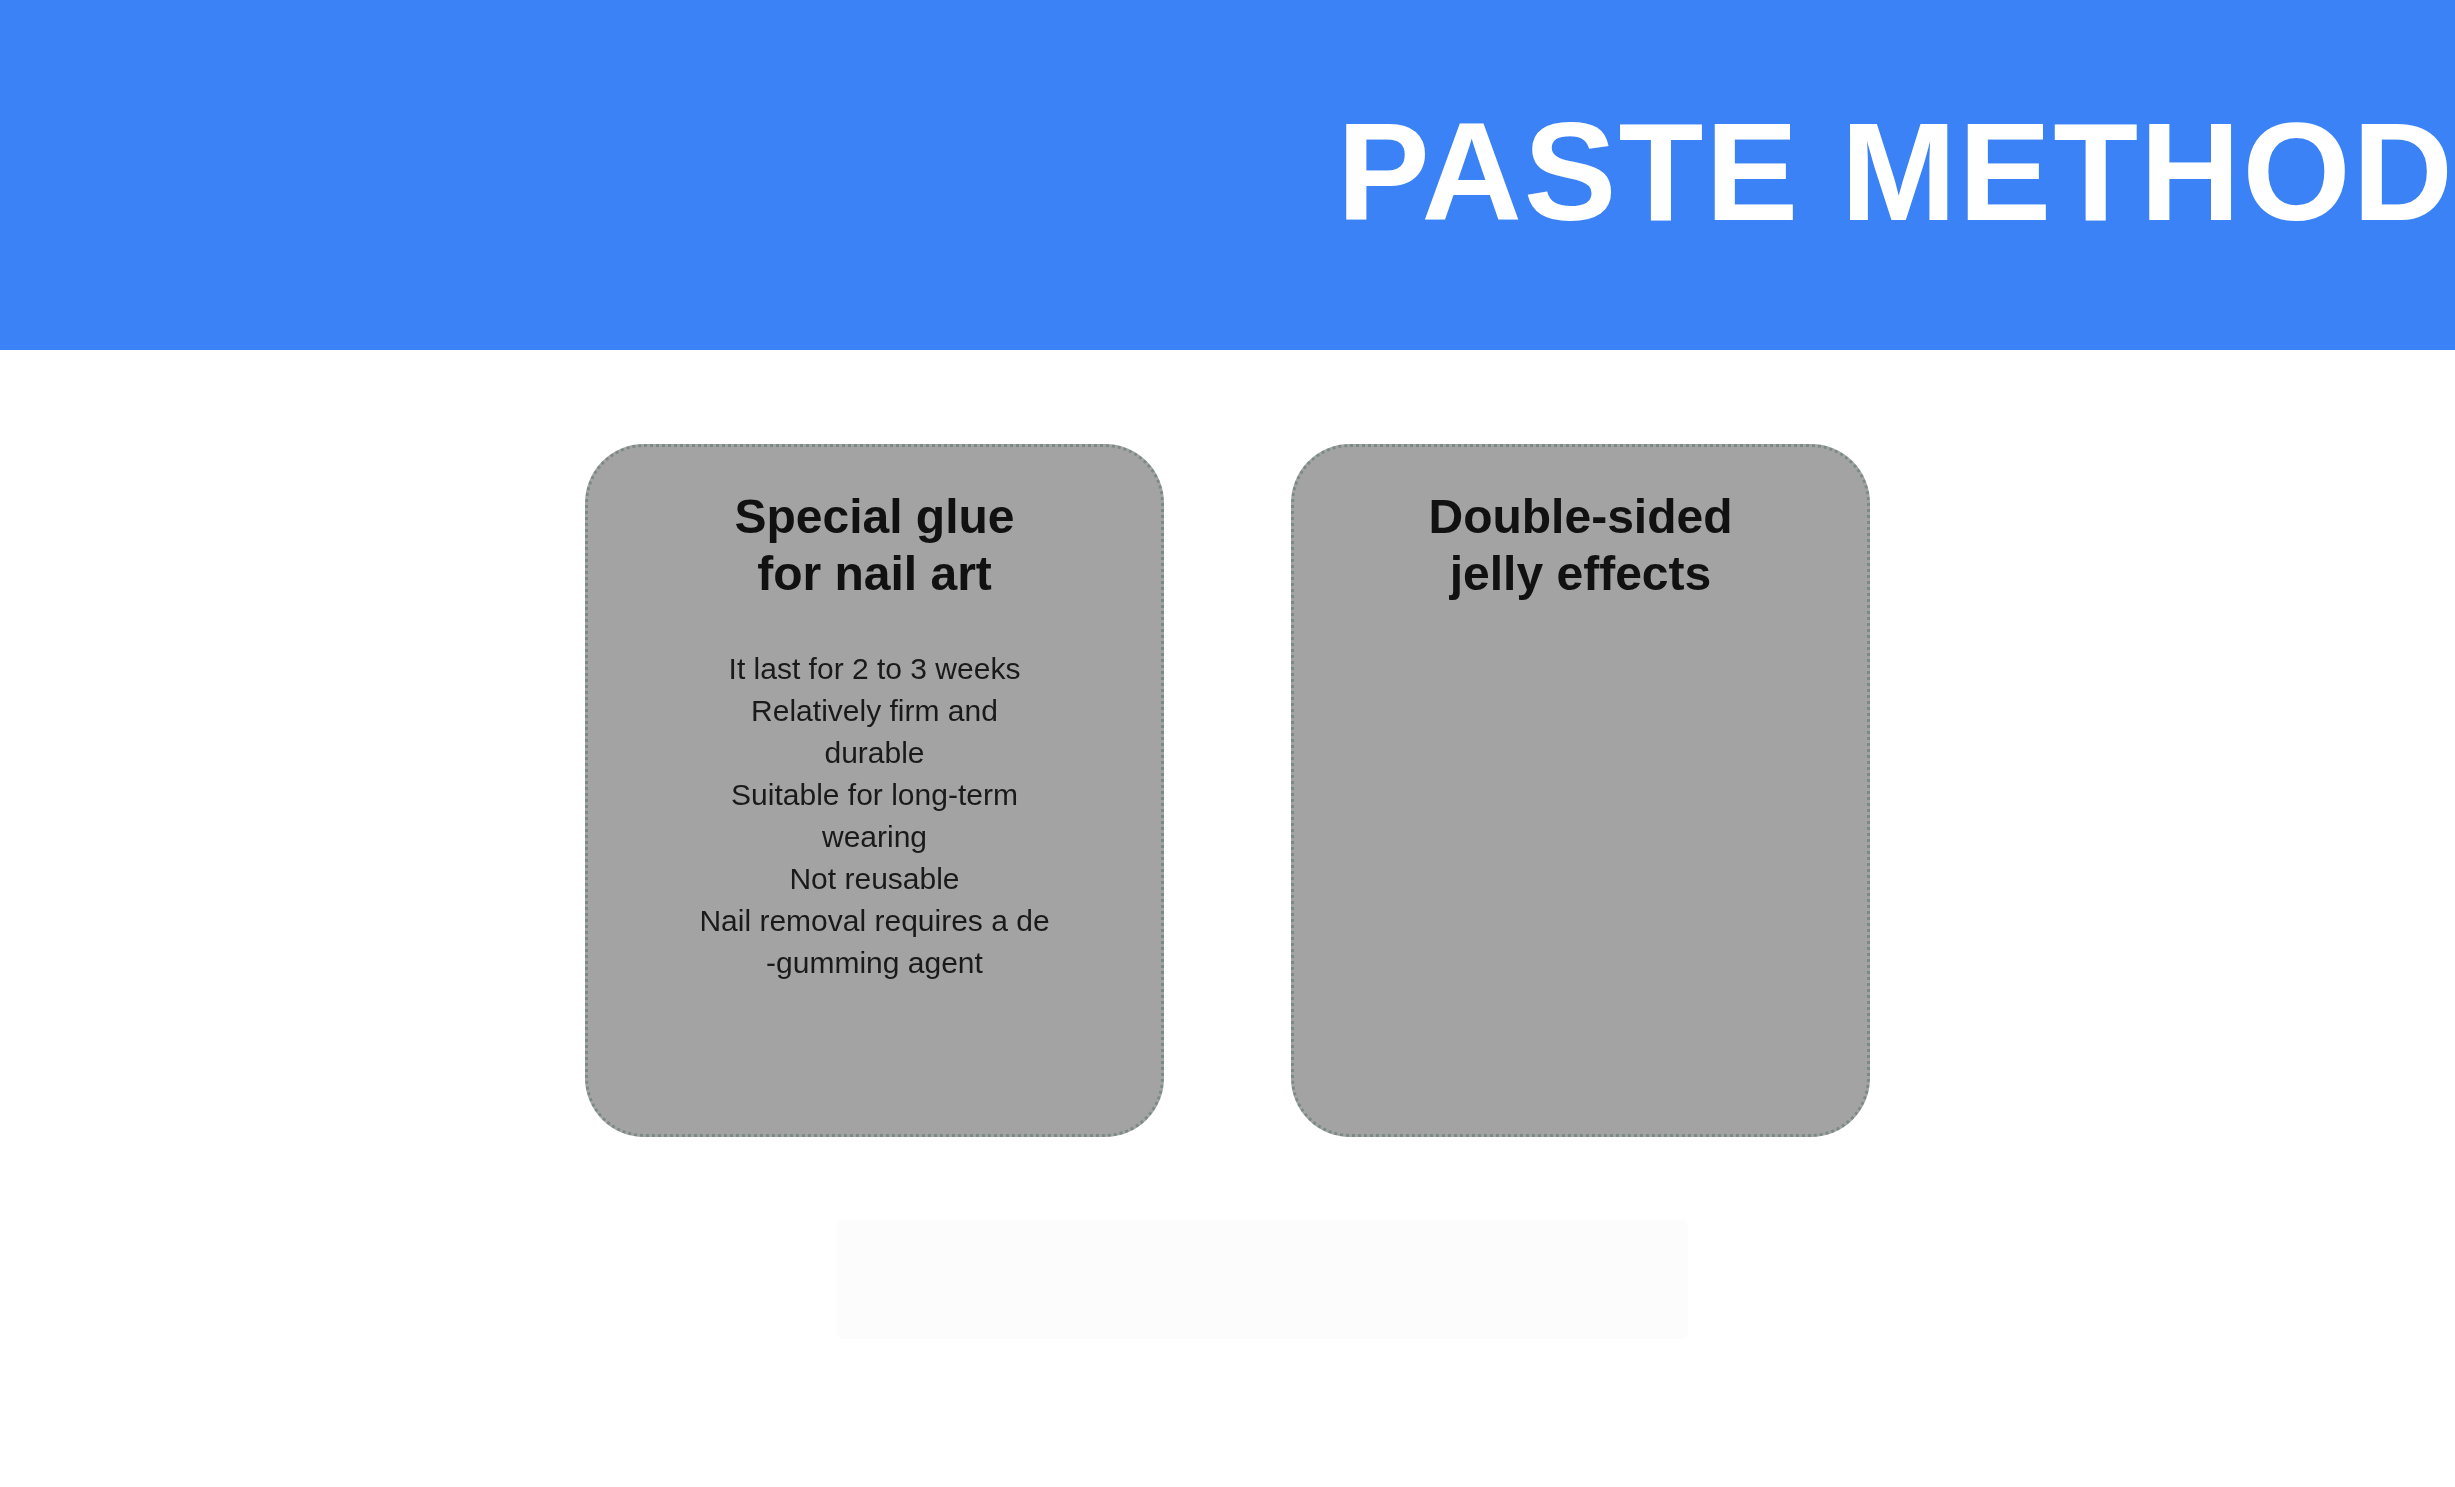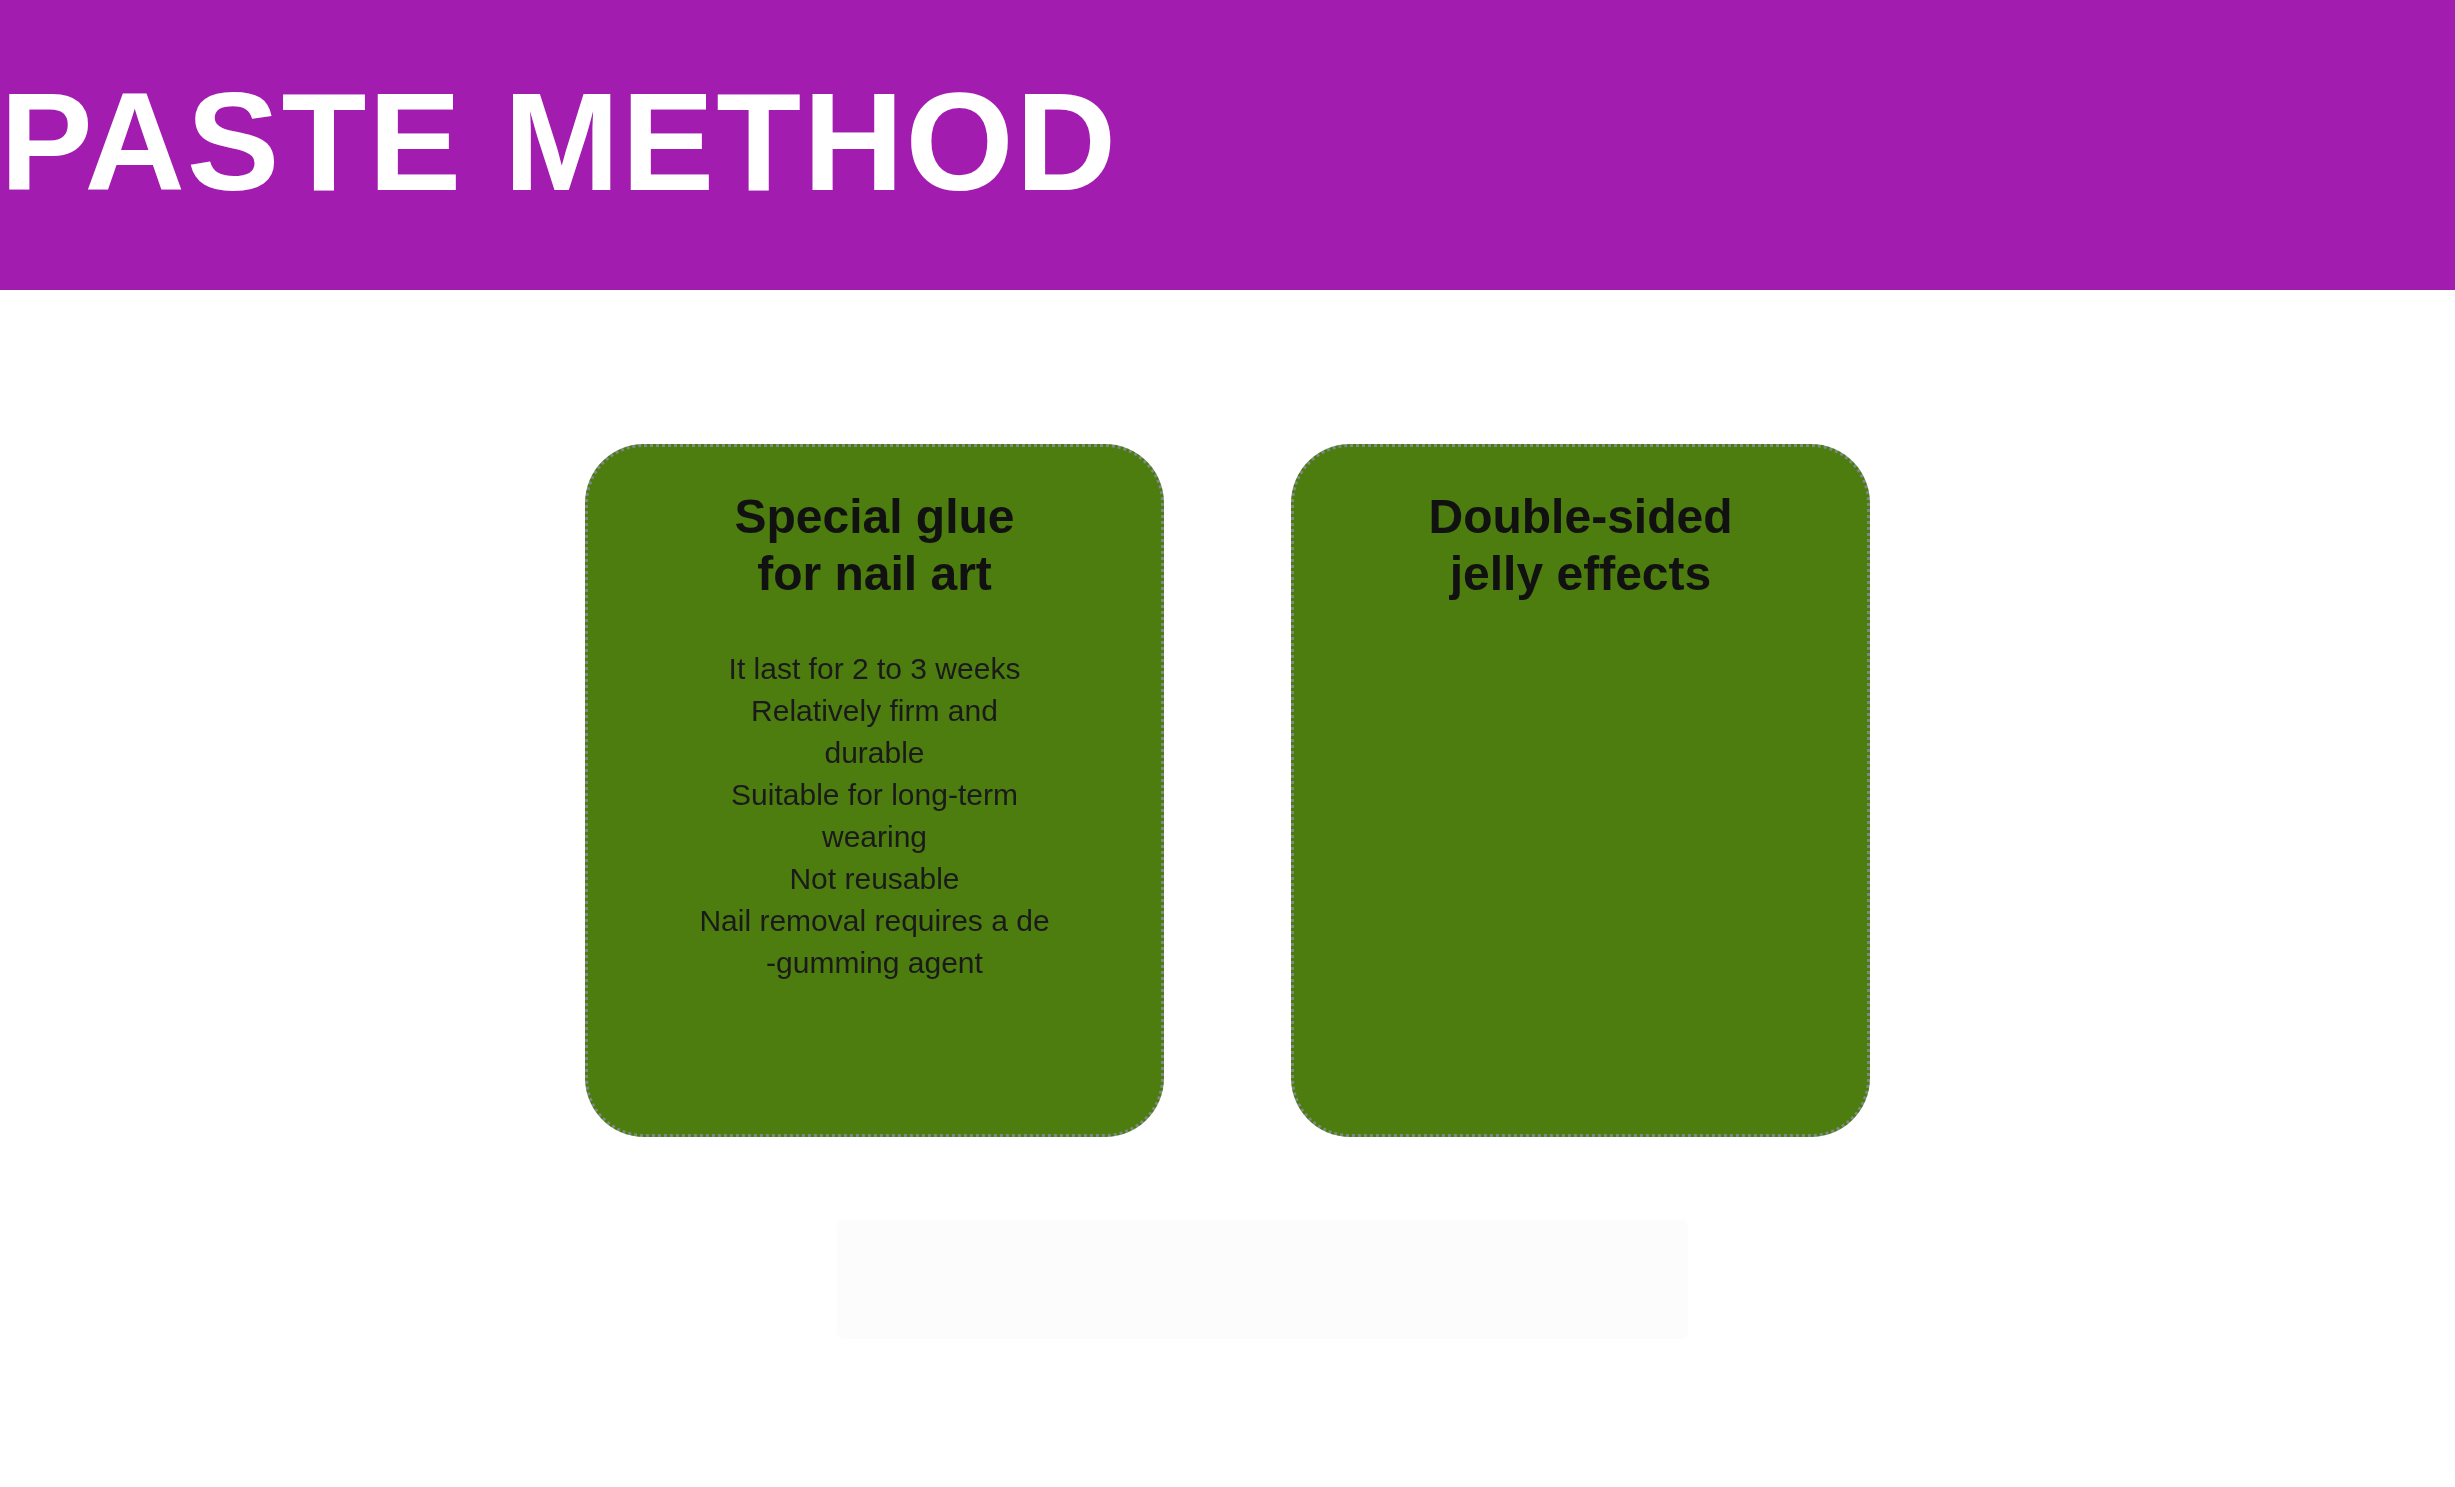--- a/index.html
+++ b/index.html
@@ -10,25 +10,25 @@
   body {
     width: 2455px;
     height: 1487px;
     font-family: "Liberation Sans", sans-serif;
     overflow: hidden;
     position: relative;
   }
 
   .header-band {
     width: 100%;
-    height: 290px;
-    background: #a21caf;
+    height: 350px;
+    background: #3b82f6;
     display: flex;
     align-items: center;
-    justify-content: flex-start;
+    justify-content: flex-end;
     box-sizing: border-box;
   }
 
   .header-title {
     color: #ffffff;
     font-size: 139px;
     font-weight: 700;
     letter-spacing: 2px;
     line-height: 1;
     white-space: nowrap;
@@ -50,21 +50,21 @@
   .card {
     width: 579px;
     min-height: 693px;
     border: 3px dotted #7b8a85;
     border-radius: 59px;
     box-sizing: border-box;
     padding: 42px 36px 40px 36px;
     display: flex;
     flex-direction: column;
     align-items: center;
-    background: #4d7c0f;
+    background: #a3a3a3;
   }
 
   .card-title {
     font-size: 48px;
     font-weight: 700;
     color: #111111;
     text-align: center;
     line-height: 1.18;
     margin: 0 0 46px 0;
     white-space: pre-line;

